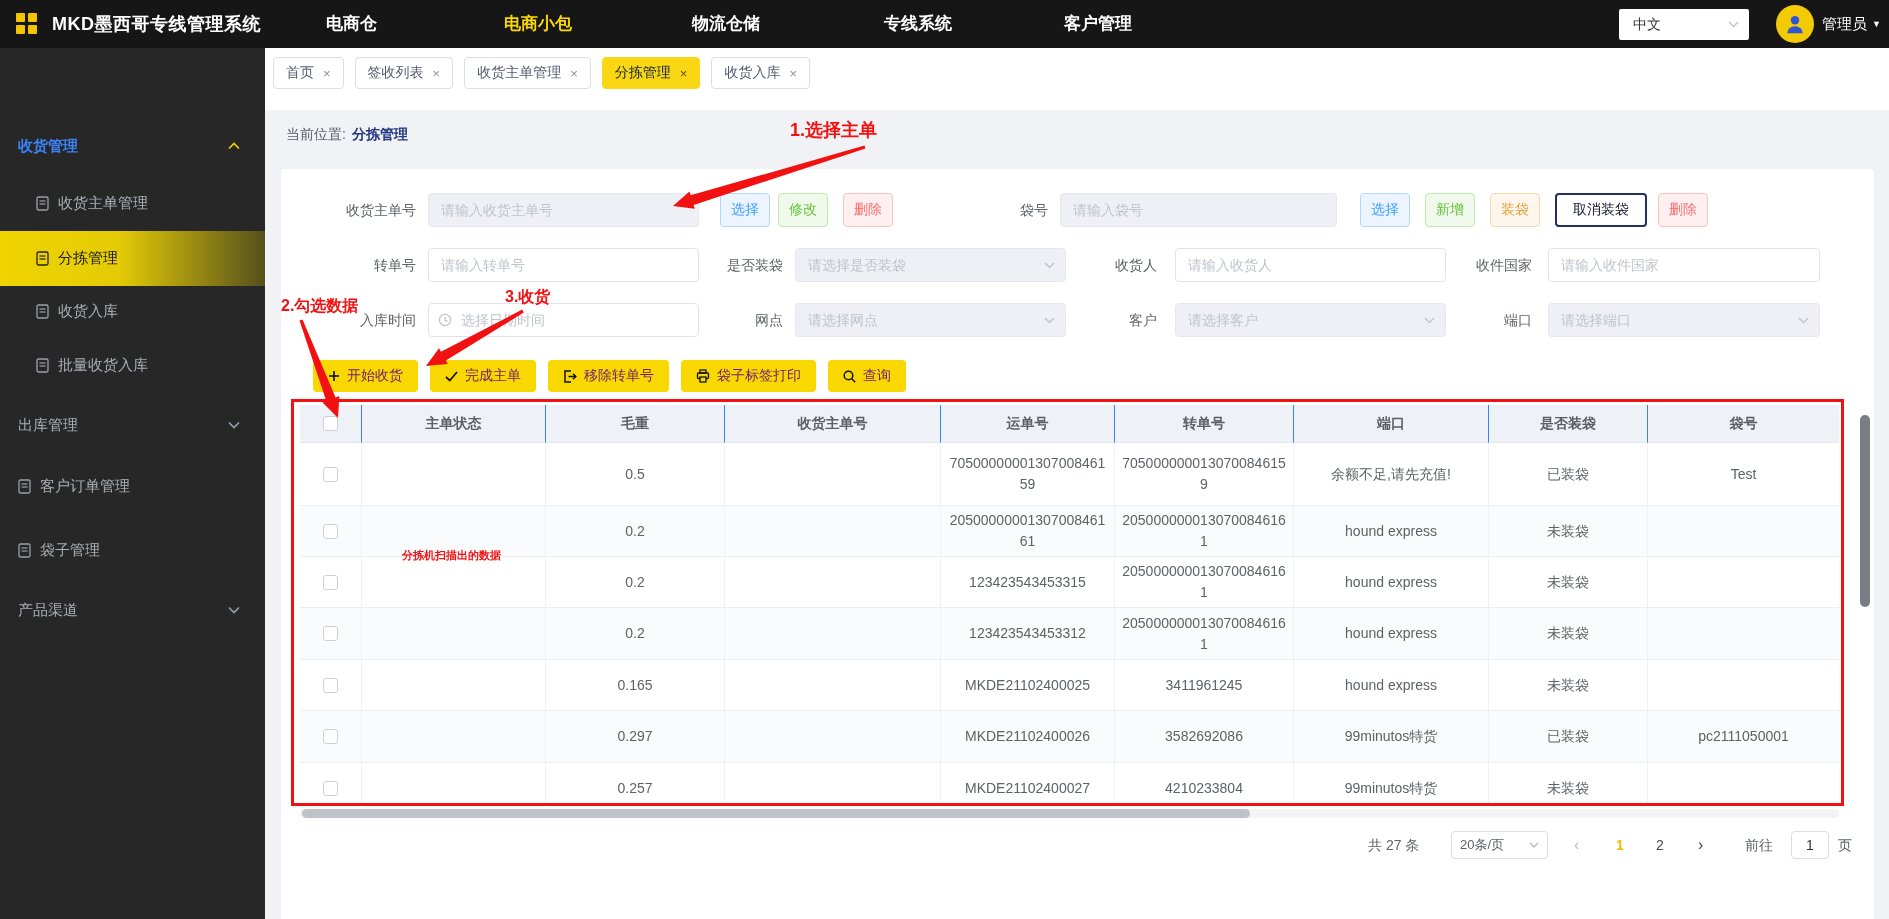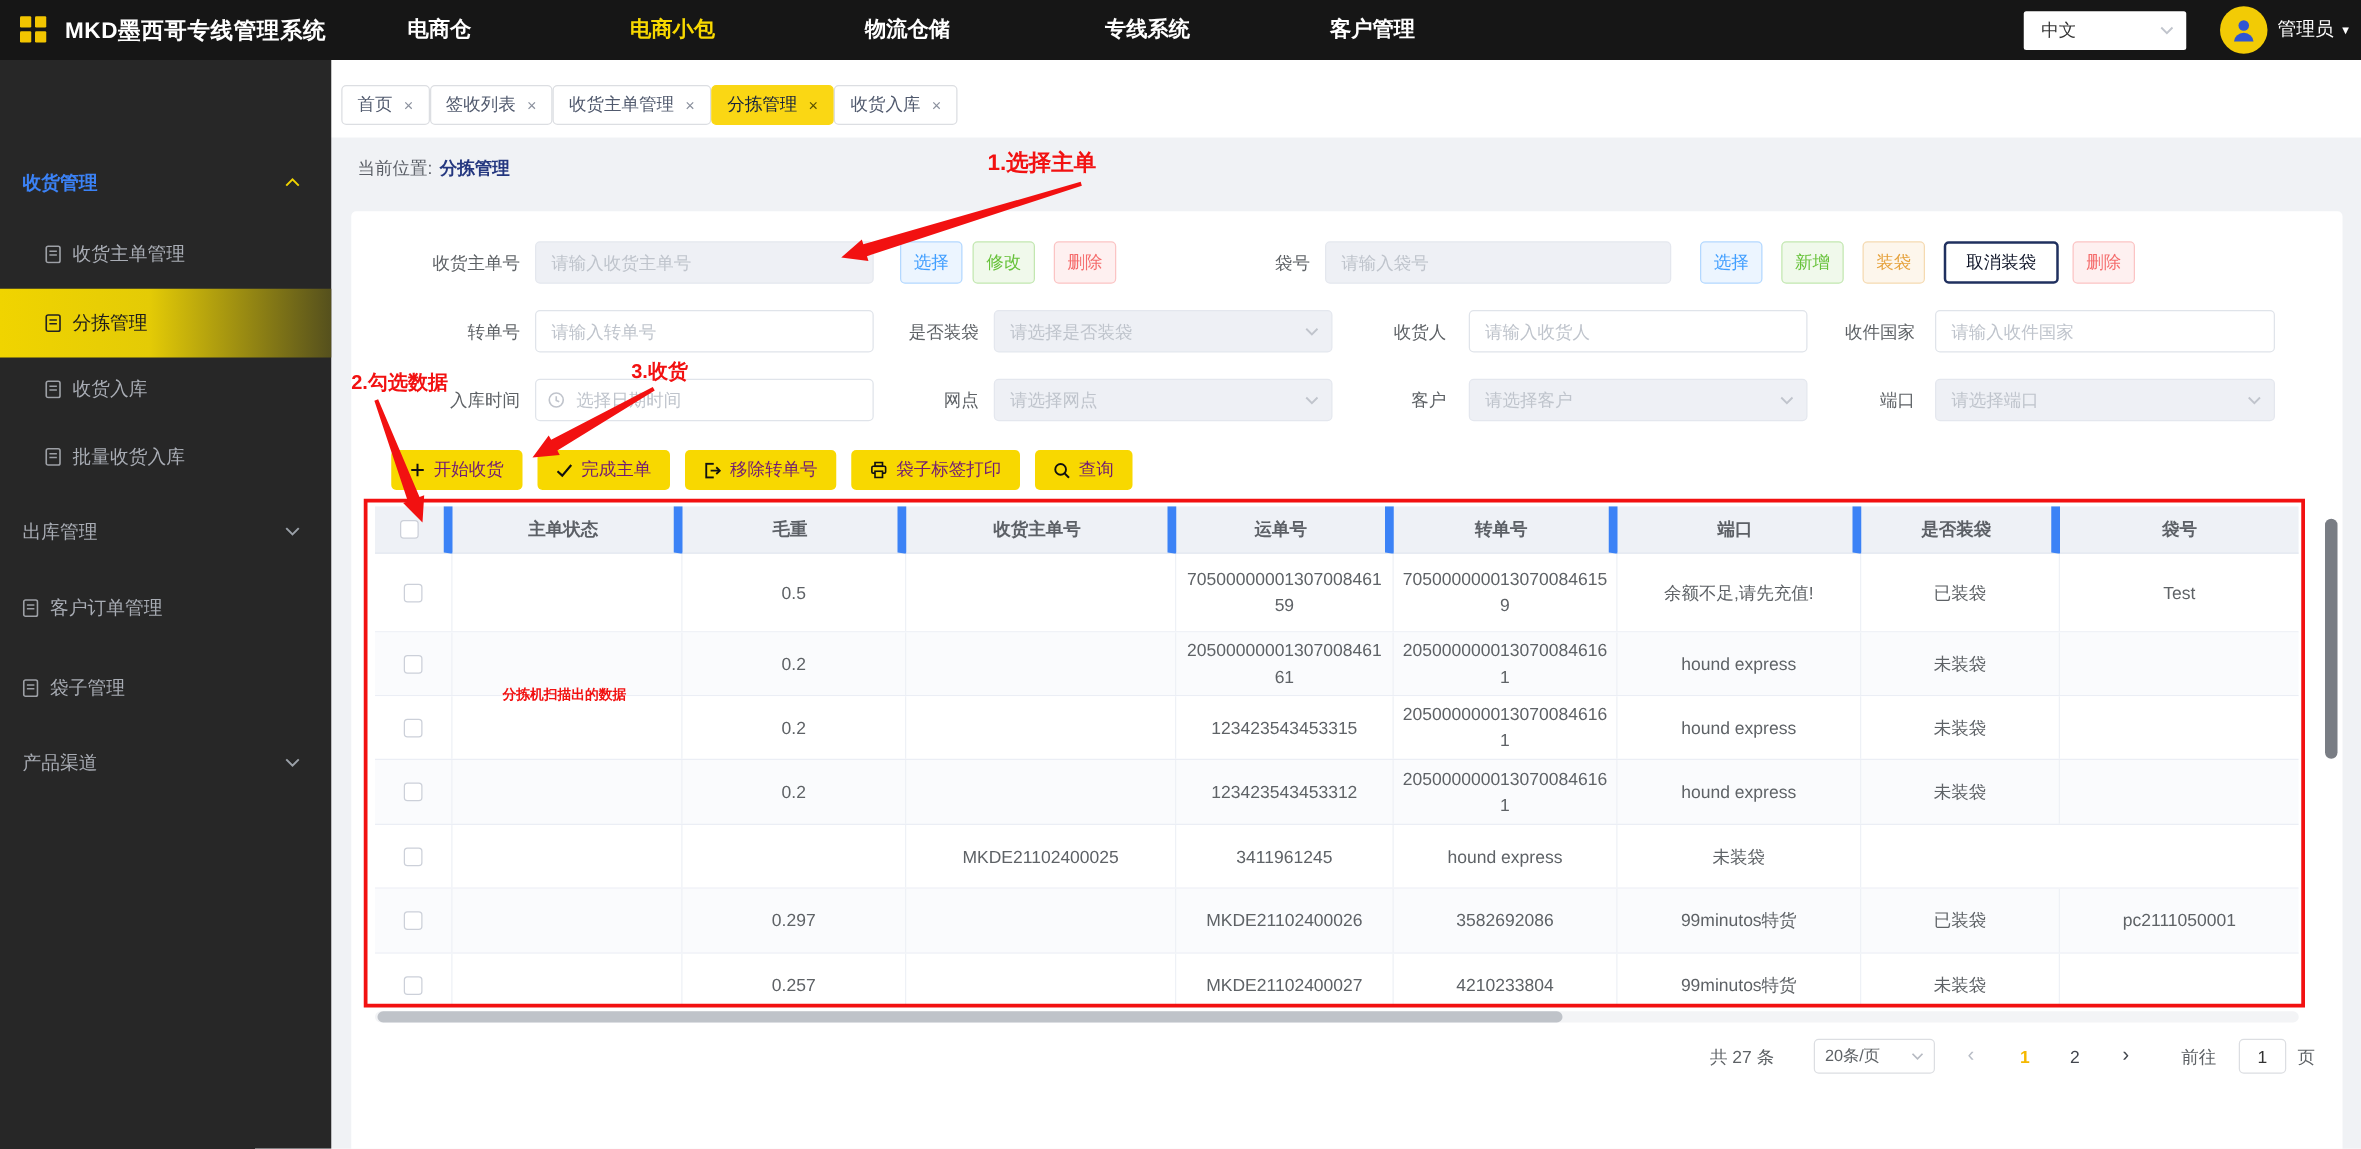--- a/index.html
+++ b/index.html
@@ -28,21 +28,21 @@
   .group-head.yellow { color:#3b82f6; font-weight:bold; }
   .sub { padding-left:36px; }
   .toplevel { padding-left:18px; }
   .side-active { background:linear-gradient(90deg,#f0d400 0%,#e4cb06 45%,#55501d 100%); color:#1d1d1d; height:55px; }
   .side-chev { position:absolute; left:228px; top:50%; margin-top:-4px; }
   .sr-0{top:76px}.sr-1{top:133px}.sr-2{top:183px}.sr-3{top:241px}.sr-4{top:295px}
   .sr-5{top:355px}.sr-6{top:416px}.sr-7{top:480px}.sr-8{top:540px}
 
   
   .tabstrip { position:absolute; left:265px; top:48px; width:1624px; height:62px; background:#fff; }
-  .tabs { position:absolute; left:8px; top:20px; display:flex; }
+  .tabs { position:absolute; left:8px; top:9px; display:flex; gap:11px; }
   .tab { height:32px; padding:0 12px; border:1px solid #dcdee2; border-radius:4px; background:#fff; display:inline-flex; align-items:center; gap:9px; font-size:14px; color:#515a6e; cursor:pointer; white-space:nowrap; }
   .tab .x { font-size:13px; color:#8b919e; cursor:pointer; }
   .tab.active { background:#fad714; border-color:#fad714; color:#17233d; }
   .tab.active .x { color:#5a5200; }
   .breadcrumb { position:absolute; left:286px; top:126px; font-size:14px; color:#5a5e66; z-index:5; }
   .breadcrumb b { color:#24377f; font-weight:bold; margin-left:6px; }
 
   
   .card { position:absolute; left:281px; top:169px; width:1593px; height:851px; background:#fff; border-radius:4px; }
   .f-label { position:absolute; height:34px; line-height:34px; font-size:14px; color:#5e6266; text-align:right; white-space:nowrap; }
@@ -63,21 +63,21 @@
   .b-orange { background:#fdf6ec; border-color:#f5dab1; color:#e6a23c; }
   .b-dark { background:#fff; border:2px solid #20305f; color:#12182b; width:92px; }
 
   .action-row { position:absolute; left:32px; top:191px; display:flex; gap:12px; }
   .ybtn { height:32px; padding:0 15px; background:#f8d800; border:none; border-radius:4px; font-size:14px; color:#701a75; display:inline-flex; align-items:center; gap:7px; cursor:pointer; white-space:nowrap; font-family:inherit; }
 
   
   .tablewrap { position:absolute; left:19px; top:236px; width:1539px; height:400px; overflow:hidden; }
   .trow, .thead { display:grid; grid-template-columns:62px 184px 179px 216px 174px 179px 195px 159px 191px; }
   .thead { background:#eef1f6; height:38px; }
-  .thead .tcell { font-weight:600; color:#5c6066; border-right:7px solid #3b82f6; border-bottom:1px solid #e2e7ef; }
+  .thead .tcell { font-weight:600; color:#5c6066; border-right:1px solid #3b82f6; border-bottom:1px solid #e2e7ef; }
   .tcell { display:flex; align-items:center; justify-content:center; font-size:14px; color:#5e6266; text-align:center; border-right:1px solid #eef1f6; padding:0 6px; line-height:21px; word-break:break-all; }
   .tcell:last-child { border-right:none; }
   .trow { border-bottom:1px solid #ebeef5; background:#fff; }
   .trow:nth-child(odd) { background:#fafbfd; }
   .trow.h63{height:63px}.trow.h51{height:51px}.trow.h52{height:52px}
   .cb { width:15px; height:15px; border:1px solid #ccd0d9; border-radius:3px; background:#fff; display:inline-block; cursor:pointer; }
 
   .vscroll { position:absolute; left:1578px; top:238px; width:12px; height:396px; }
   .vscroll .thumb { position:absolute; left:1px; top:8px; width:10px; height:192px; background:#797d84; border-radius:6px; cursor:pointer; }
   .hscroll { position:absolute; left:19px; top:640px; width:1539px; height:9px; background:#f3f4f6; border-radius:5px; }
@@ -397,20 +397,21 @@
         <div class="tcell">2050000000130700846161</div>
         <div class="tcell">hound express</div>
         <div class="tcell">未装袋</div>
         <div class="tcell"></div>
       </div>
       <div class="trow h51">
         <div class="tcell">
             <span class="cb"></span>
           </div>
         <div class="tcell"></div>
+        <div class="tcell">0.165</div>
         <div class="tcell"></div>
         <div class="tcell">MKDE21102400025</div>
         <div class="tcell">3411961245</div>
         <div class="tcell">hound express</div>
         <div class="tcell">未装袋</div>
         <div class="tcell"></div>
       </div>
       <div class="trow h52">
         <div class="tcell">
             <span class="cb"></span>

